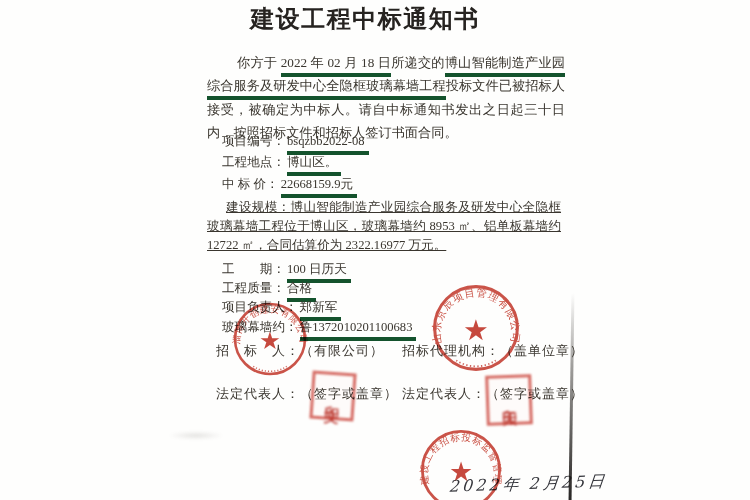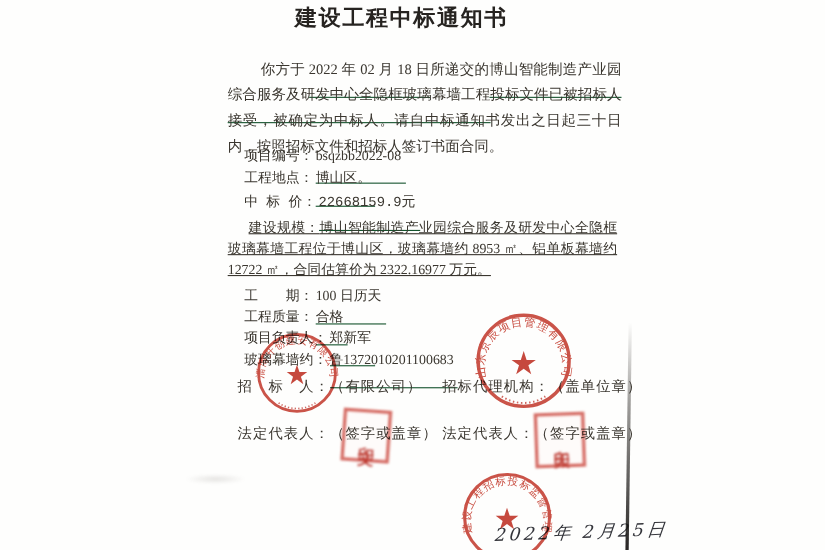--- a/index.html
+++ b/index.html
@@ -6,38 +6,38 @@
   .page{
     position:relative;width:750px;height:500px;background:#fefefdff;
     overflow:hidden;
     font-family:"Liberation Serif","DejaVu Serif",serif;
     color:#38342f;
   }
   .abs{position:absolute;}
   .doc-title{
     left:195px;top:3px;width:340px;text-align:center;
     font-family:"Liberation Sans","DejaVu Sans",sans-serif;
-    font-weight:bold;font-size:20px;letter-spacing:1.5px;color:#262320;
+    font-weight:bold;font-size:24px;letter-spacing:1.5px;color:#262320;
   }
   .recipient{
     left:209px;top:33px;font-size:12.6px;letter-spacing:.6px;
     border-bottom:1px solid #46423c;padding-bottom:1px;color:#3a362f;
   }
   .intro{
     left:207px;top:51px;width:358px;margin:0;
     font-size:13.2px;line-height:23.4px;text-align:justify;text-indent:30px;
     color:#3a362f;
   }
-  .u{border-bottom:1px solid #14532d;padding-bottom:18px;}
+  .u{border-bottom:4px solid #14532d;padding-bottom:3px;}
   .fields{
     left:203px;top:132px;width:362px;font-size:12.6px;line-height:19.3px;
     color:#3a362f;
   }
   .field{padding-left:19px;}
-  .field.gap{margin-top:2px;font-family:Liberation Mono, monospace;}
+  .field.gap{margin-top:2px;}
   .fvalue{margin-left:2px;padding-right:4px;}
   .scale{margin:4px;text-indent:19px;text-align:justify;text-decoration:underline;}
   .sig{font-size:13px;letter-spacing:1px;color:#3a362f;white-space:nowrap;}
   .supervisor{left:429px;top:444px;font-size:12.8px;letter-spacing:1px;color:#3a362f;}
   .hand-date{
     left:450px;top:474px;font-size:16px;color:#33343a;
     font-style:italic;letter-spacing:3px;
     transform:rotate(-2deg) skewX(-8deg);
     font-family:"DejaVu Serif","Liberation Serif",serif;
   }

